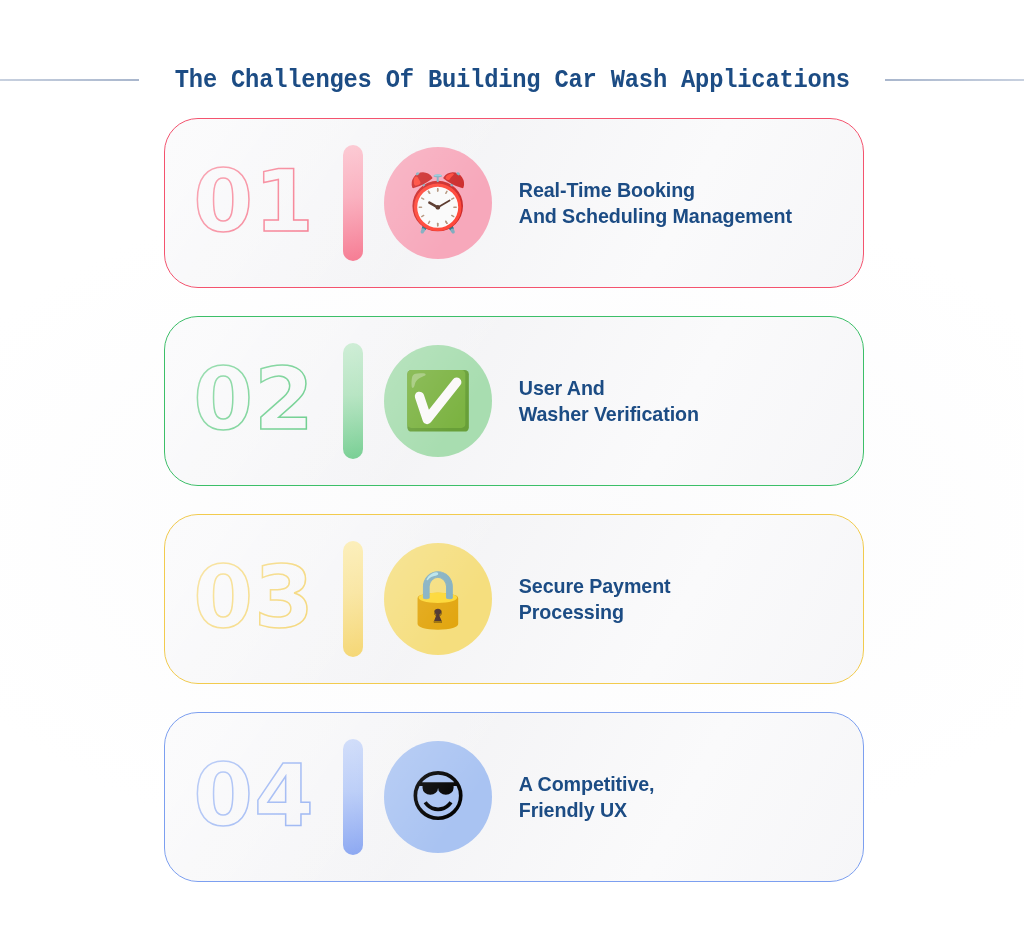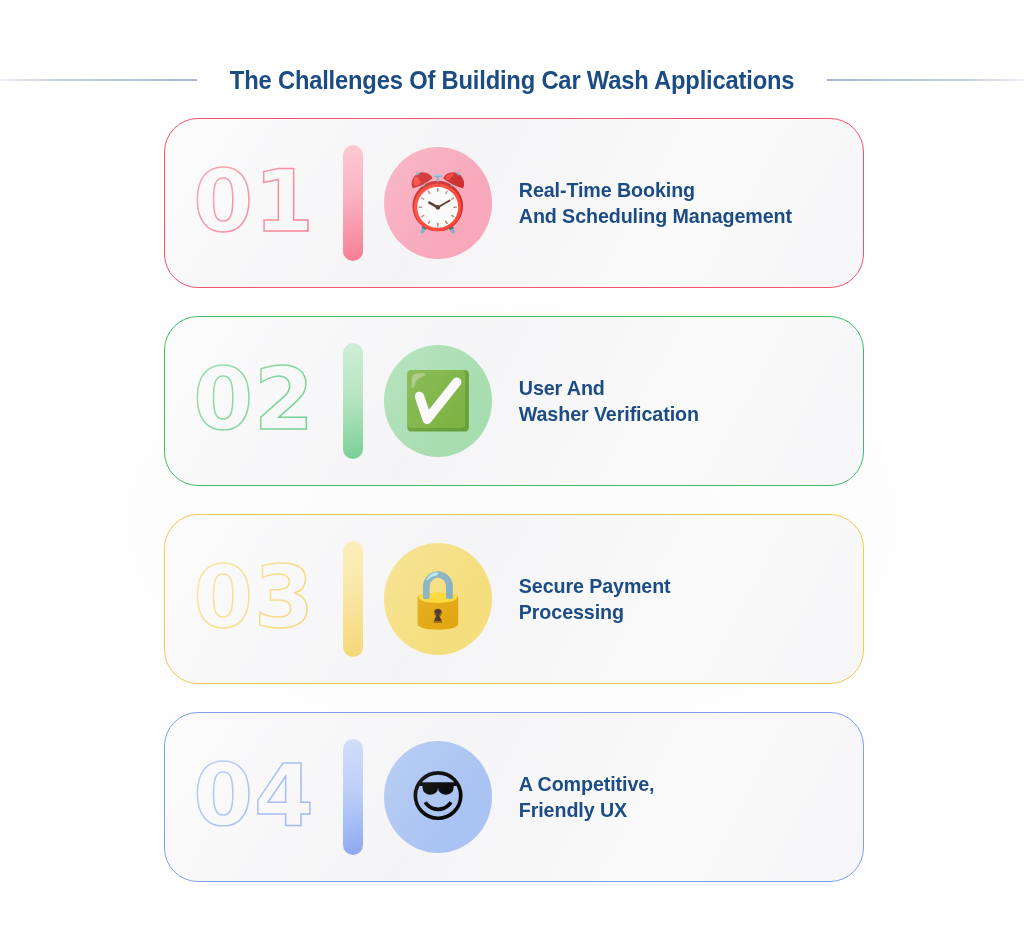--- a/index.html
+++ b/index.html
@@ -22,20 +22,21 @@
   .header {
     position: absolute;
     top: 58px;
     left: 0;
     width: 1024px;
     height: 44px;
     display: flex;
     align-items: center;
     justify-content: center;
     gap: 18px;
+    font-family: Liberation Mono, monospace;
   }
 
   .rule {
     height: 2px;
     flex: 0 0 auto;
   }
   .rule-left {
     width: 222px;
     background: linear-gradient(to right, rgba(160,176,200,0) 0%, rgba(156,172,198,0.55) 35%, rgba(140,158,188,0.75) 100%);
   }

